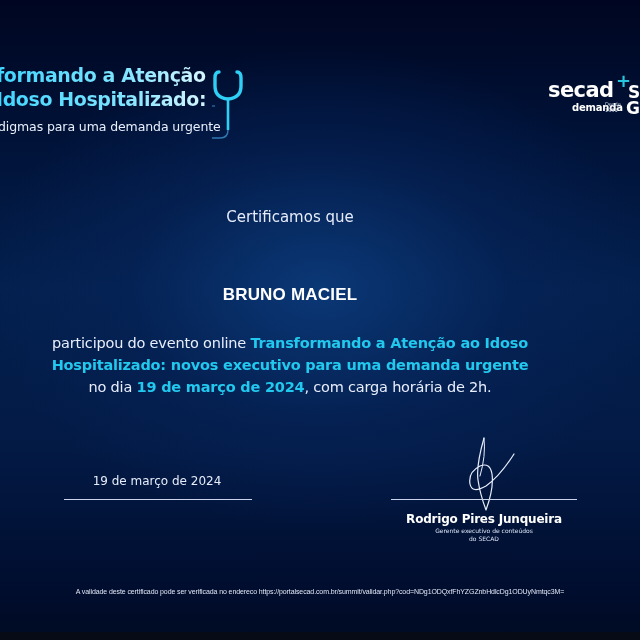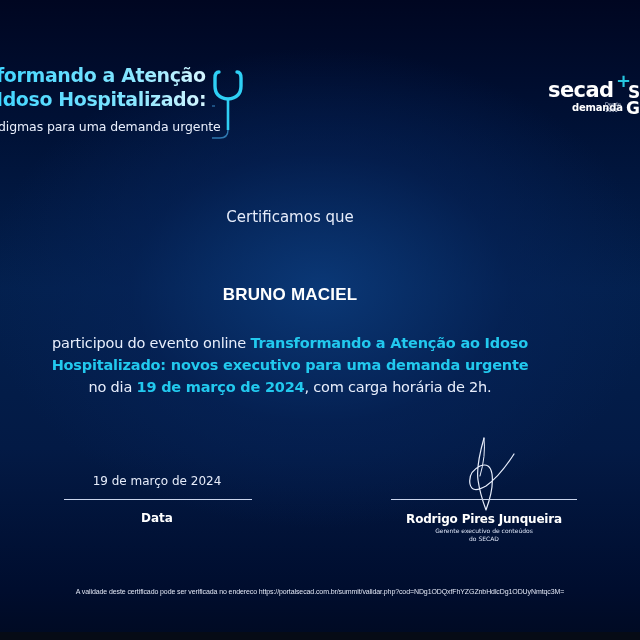--- a/index.html
+++ b/index.html
@@ -128,21 +128,20 @@
   <div class="center-text certificamos">Certificamos que</div>
   <div class="center-text name">BRUNO MACIEL</div>
   <div class="center-text paragraph">
     <span>participou do evento online </span><span class="hl">Transformando a Atenção ao Idoso</span><br>
     <span class="hl">Hospitalizado: novos executivo para uma demanda urgente</span><br>
     <span>no dia </span><span class="hl">19 de março de 2024</span><span>, com carga horária de 2h.</span>
   </div>
 
   <div class="date-value">19 de março de 2024</div>
   <div class="date-line"></div>
-  <div class="date-label">Data</div>
 
   <svg class="signature" viewBox="0 0 60 76">
     <path d="M28 2 Q20 30 22 44 Q24 58 30 74 M30 74 Q38 52 36 38 Q34 26 24 30 Q12 36 14 48 Q16 58 30 50 Q44 40 58 18" fill="none" stroke="#e8eefc" stroke-width="1.2" stroke-linecap="round"></path>
     <path d="M28 2 Q30 20 24 40" fill="none" stroke="#e8eefc" stroke-width="1" stroke-linecap="round"></path>
   </svg>
   <div class="sig-line"></div>
   <div class="signer-name">Rodrigo Pires Junqueira</div>
   <div class="signer-role">
     <span>Gerente executivo de conteúdos</span><br>
     <span>do SECAD</span>

